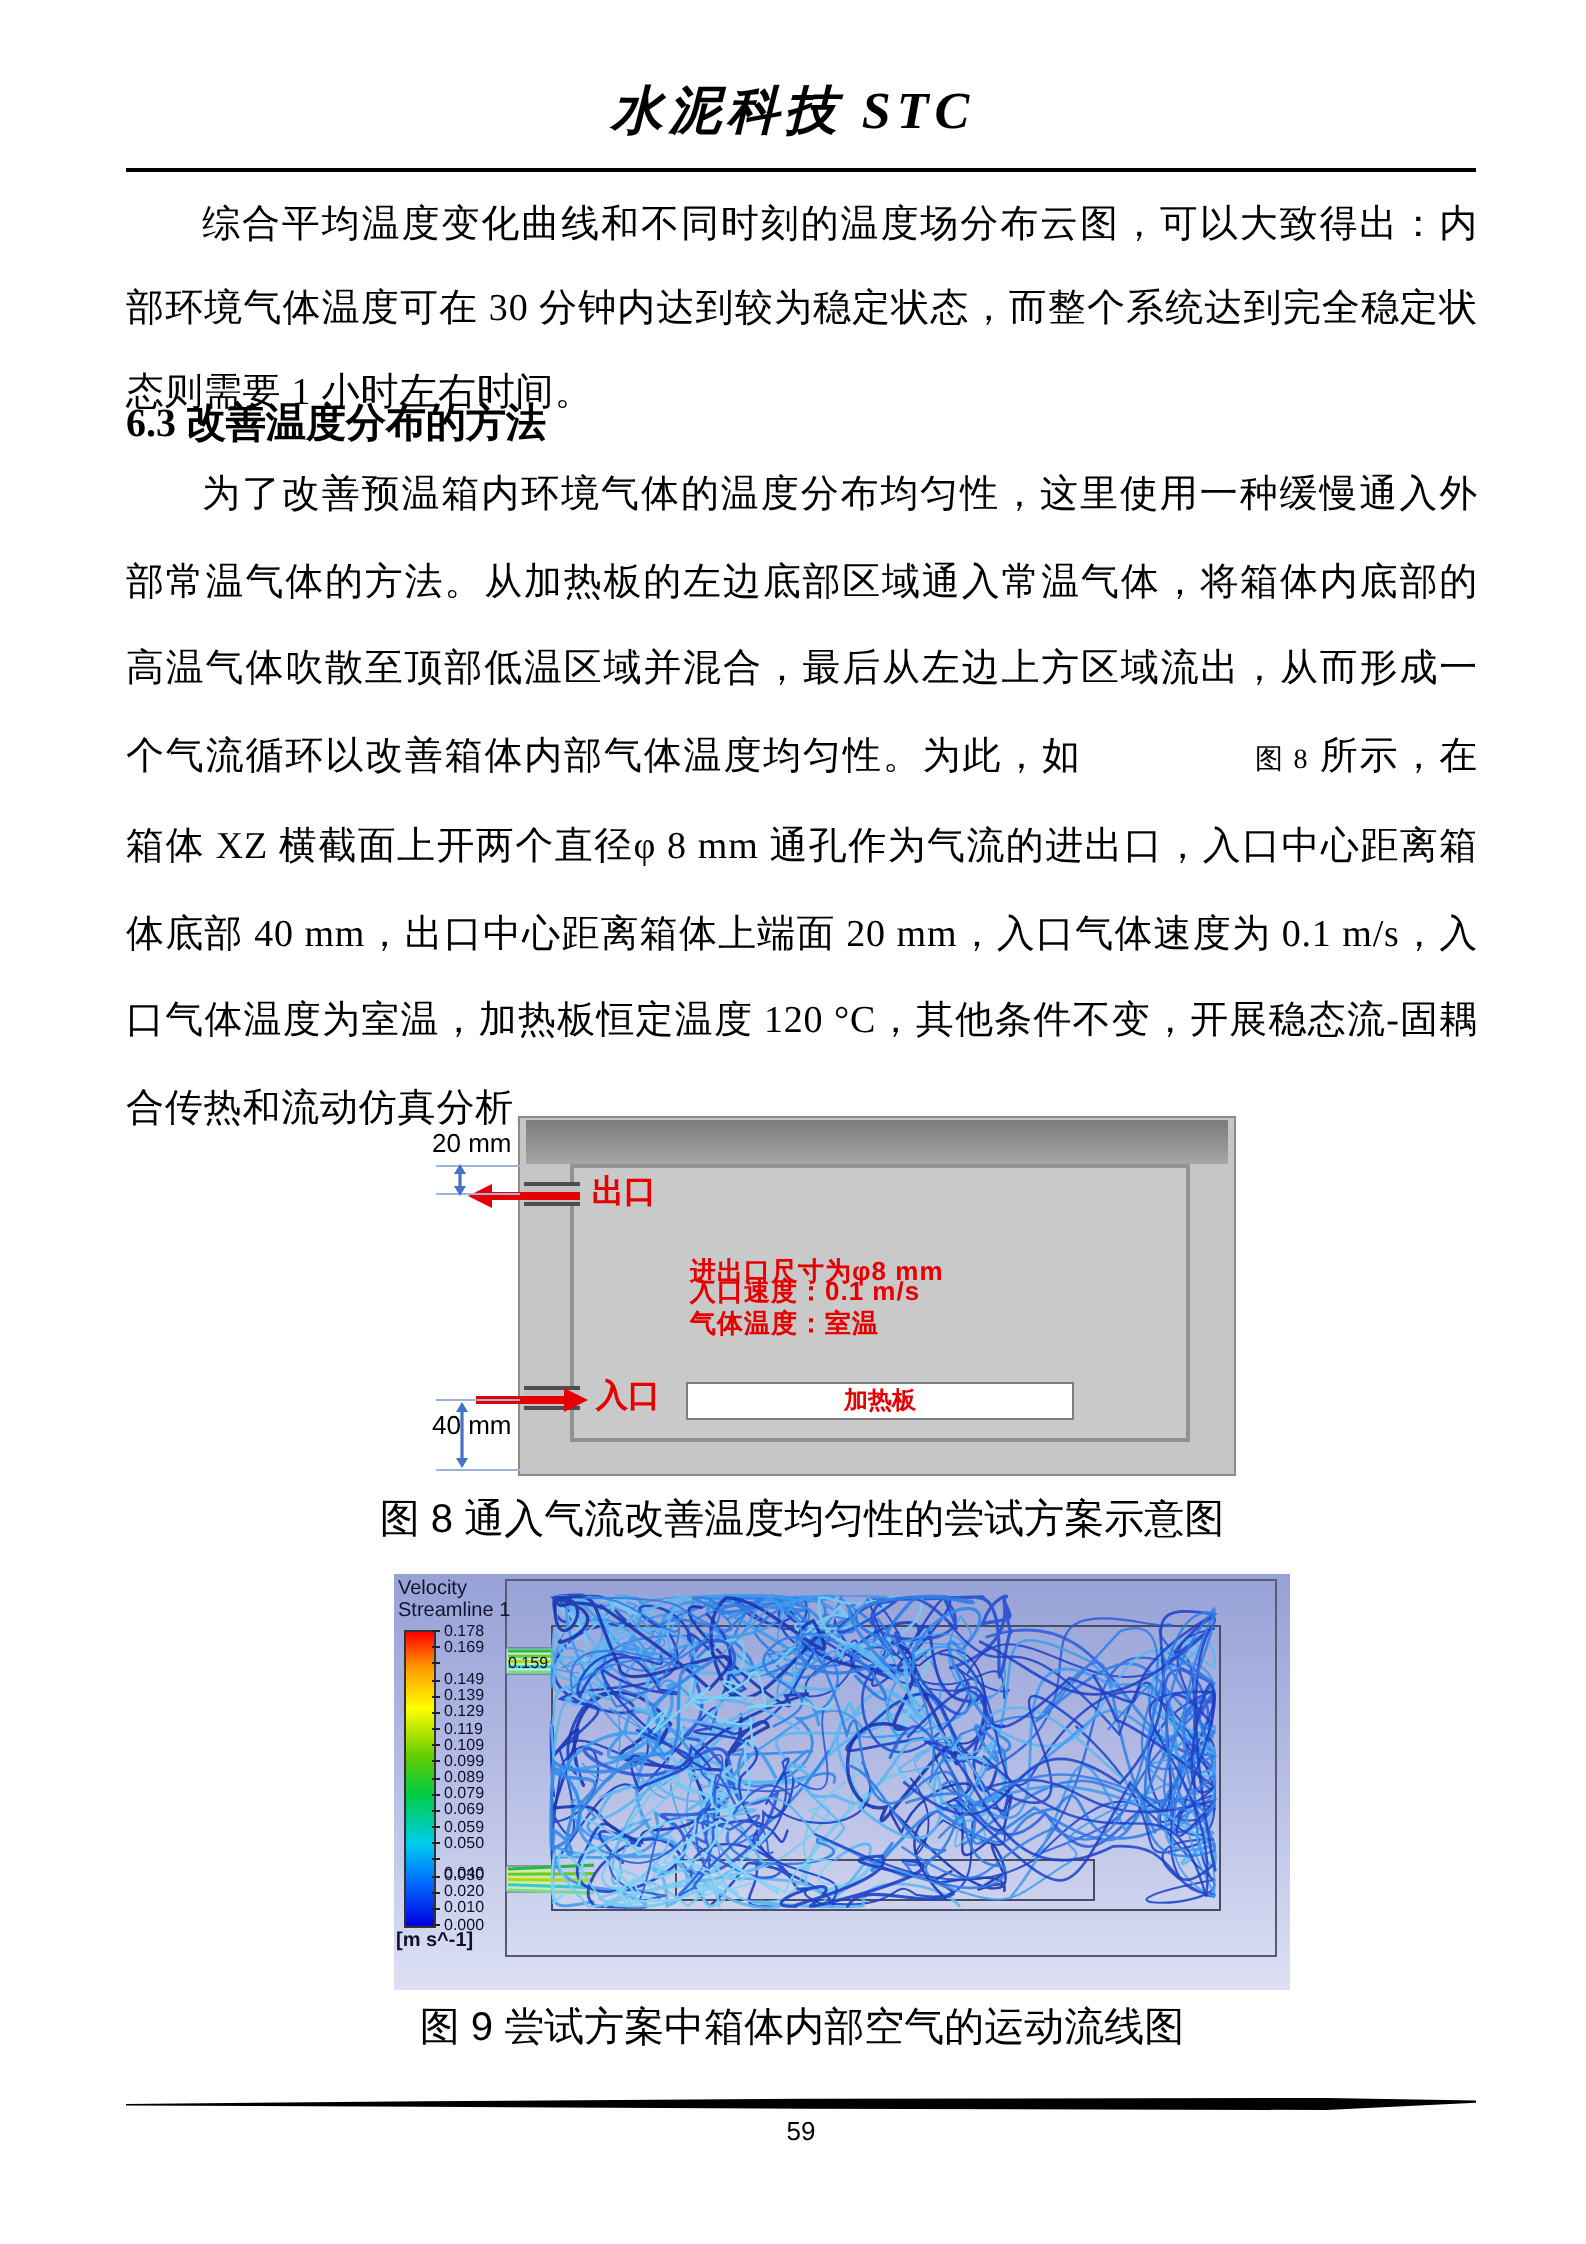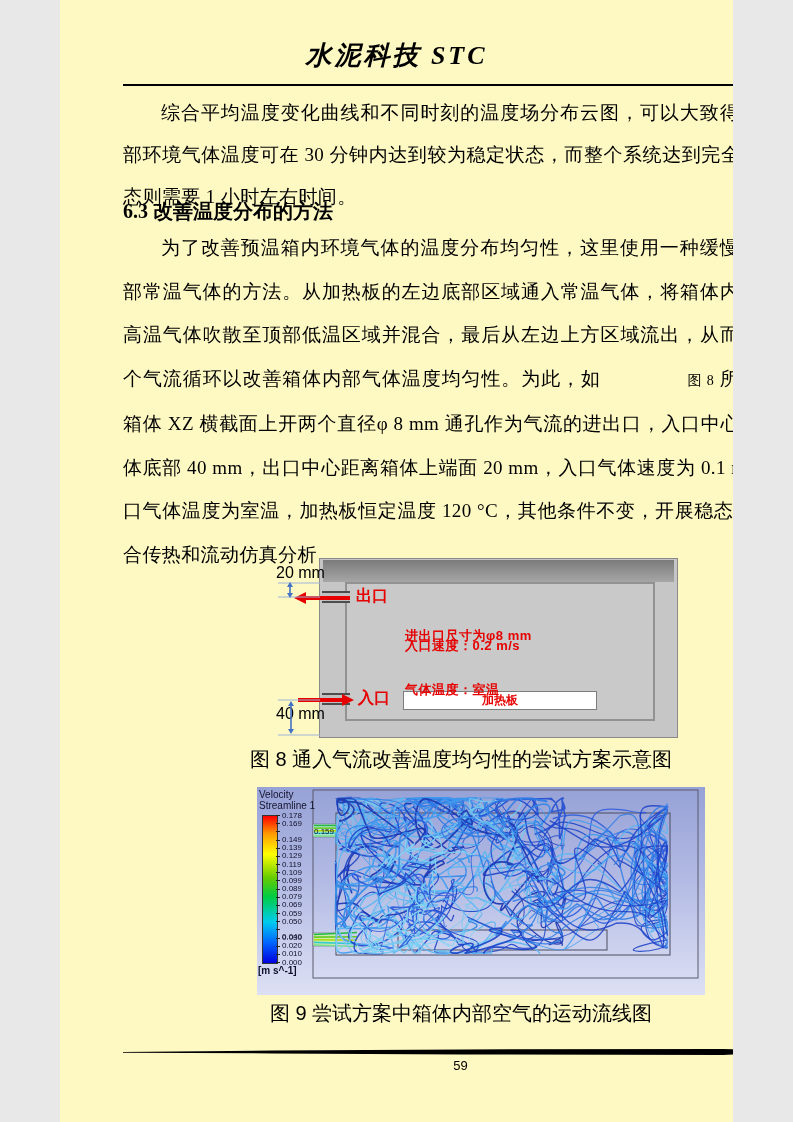--- a/index.html
+++ b/index.html
@@ -1,16 +1,16 @@
 <!DOCTYPE html>
 <html><head>
 <meta charset="utf-8">
 <style>
   html,body{margin:0;padding:0;background:#e8e8e8;}
-  .page{position:relative;width:673px;height:1122px;background:#fef9c3;margin:0 auto;
+  .page{position:relative;width:793px;height:1122px;background:#ffffff;margin:0 auto;
         font-family:"Liberation Serif","DejaVu Serif",serif;color:#000;overflow:hidden;}
   .abs{position:absolute;}
 
   
   .journal-title{left:0;top:38px;width:100%;text-align:center;font-size:26px;font-weight:bold;
                  font-style:italic;letter-spacing:3px;}
   .header-rule{left:63px;top:84px;width:675px;height:0;border-top:2px solid #000;}
 
   
   .body-text{left:63px;width:676px;font-size:19px;text-align:justify;margin:0;letter-spacing:0.4px;}
@@ -31,26 +31,26 @@
              text-align:center;font-size:12px;font-weight:bold;line-height:17px;
              font-family:"Liberation Sans",sans-serif;}
   .f8-red{color:#e60000;}
   .f8-label{font-size:16px;font-weight:bold;font-family:"Liberation Sans",sans-serif;}
   .f8-outlet-label{left:98px;top:33px;}
   .f8-inlet-label{left:100px;top:135px;}
   .f8-note{left:147px;font-size:13px;font-weight:bold;font-family:"Liberation Sans",sans-serif;
            letter-spacing:0.5px;}
   .f8-note1{top:54px;margin-top:20px;}
   .f8-note2{top:84px;}
-  .f8-note3{top:100px;margin-top:28px;}
+  .f8-note3{top:100px;}
   .f8-tube{left:64px;width:28px;height:8px;border-top:2px solid #4d4d4d;border-bottom:2px solid #4d4d4d;
            background:#c0c0c0;}
   .f8-tube-out{top:38px;}
   .f8-tube-in{top:140px;}
-  .f8-dim-label{font-size:16px;font-family:"Liberation Sans",sans-serif;color:#000;}
+  .f8-dim-label{font-size:13px;font-family:"Liberation Sans",sans-serif;color:#000;}
   .f8-dim-top{left:18px;top:11px;}
   .f8-dim-bottom{left:18px;top:152px;}
   .f8-svg{left:0;top:0;width:430px;height:190px;pointer-events:none;}
 
   .fig-caption{left:63px;width:676px;text-align:center;font-size:20px;margin:0;
                font-family:"Liberation Sans",sans-serif;}
   .cap8{top:746px;}
   .cap9{top:1000px;}
 
   
@@ -90,21 +90,21 @@
   <div class="abs fig8">
     <div class="abs f8-outer"></div>
     <div class="abs f8-topband"></div>
     <div class="abs f8-inner"></div>
     <div class="abs f8-tube f8-tube-out"></div>
     <div class="abs f8-tube f8-tube-in"></div>
     <div class="abs f8-heater f8-red">加热板</div>
     <div class="abs f8-label f8-red f8-outlet-label">出口</div>
     <div class="abs f8-label f8-red f8-inlet-label">入口</div>
     <div class="abs f8-note f8-note1 f8-red">进出口尺寸为φ8 mm</div>
-    <div class="abs f8-note f8-note2 f8-red">入口速度：0.2 m/s</div>
+    <div class="abs f8-note f8-note2 f8-red">入口速度：0.1 m/s</div>
     <div class="abs f8-note f8-note3 f8-red">气体温度：室温</div>
     <div class="abs f8-dim-label f8-dim-top">20 mm</div>
     <div class="abs f8-dim-label f8-dim-bottom">40 mm</div>
     <svg class="abs f8-svg" viewBox="0 0 430 190">
 
       <g>
         <line x1="92" y1="45" x2="48" y2="45" stroke="#e60000" stroke-width="4"></line>
         <polygon points="48,39 48,51 36,45" fill="#e60000"></polygon>
       </g>
 

